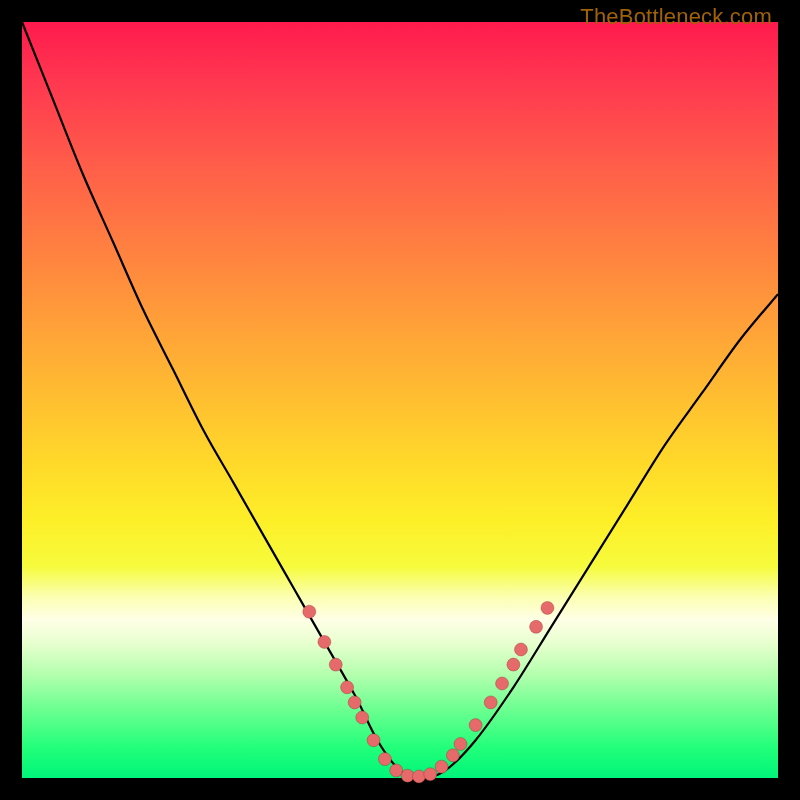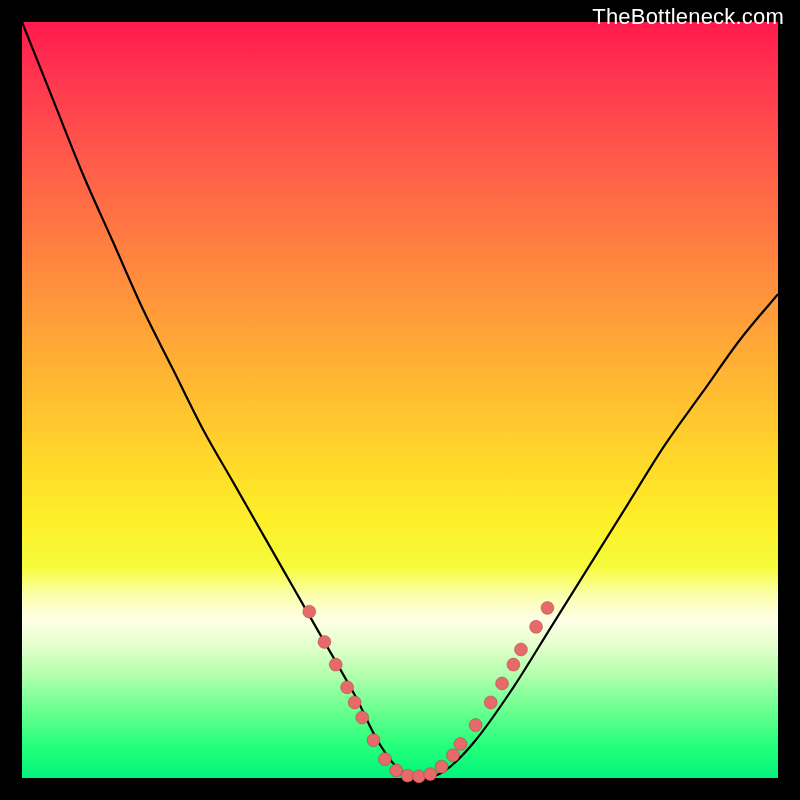--- a/index.html
+++ b/index.html
@@ -32,22 +32,22 @@
       #e9ffd0 82%,
       #b8ffb0 86%,
       #6bff90 91%,
       #22ff7a 96%,
       #00f57a 100%
     );
   }
   .watermark {
     position: absolute;
     top: 4px;
-    right: 16px;
-    color: #ffffff;
+    right: 28px;
+    color: #a16207;
     font-size: 22px;
     letter-spacing: 0.2px;
     font-weight: 500;
   }
   svg.curve {
     position: absolute;
     left: 22px;
     top: 22px;
     width: 756px;
     height: 756px;

